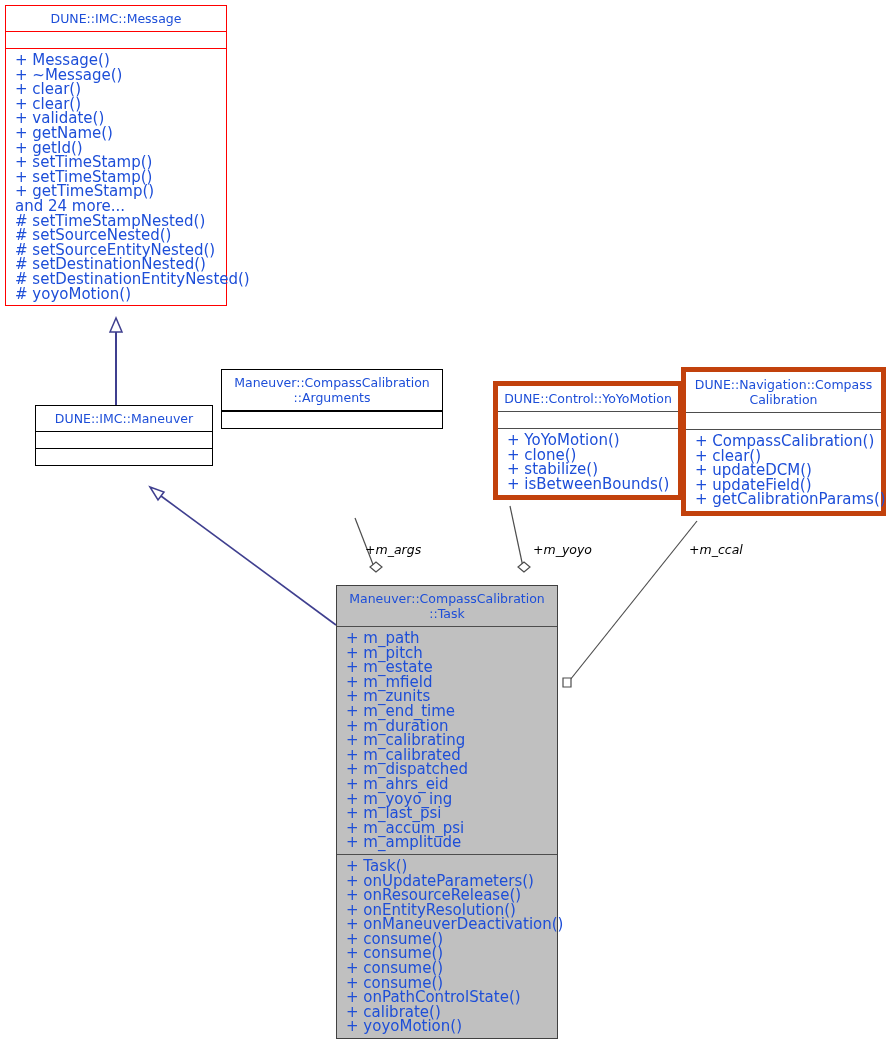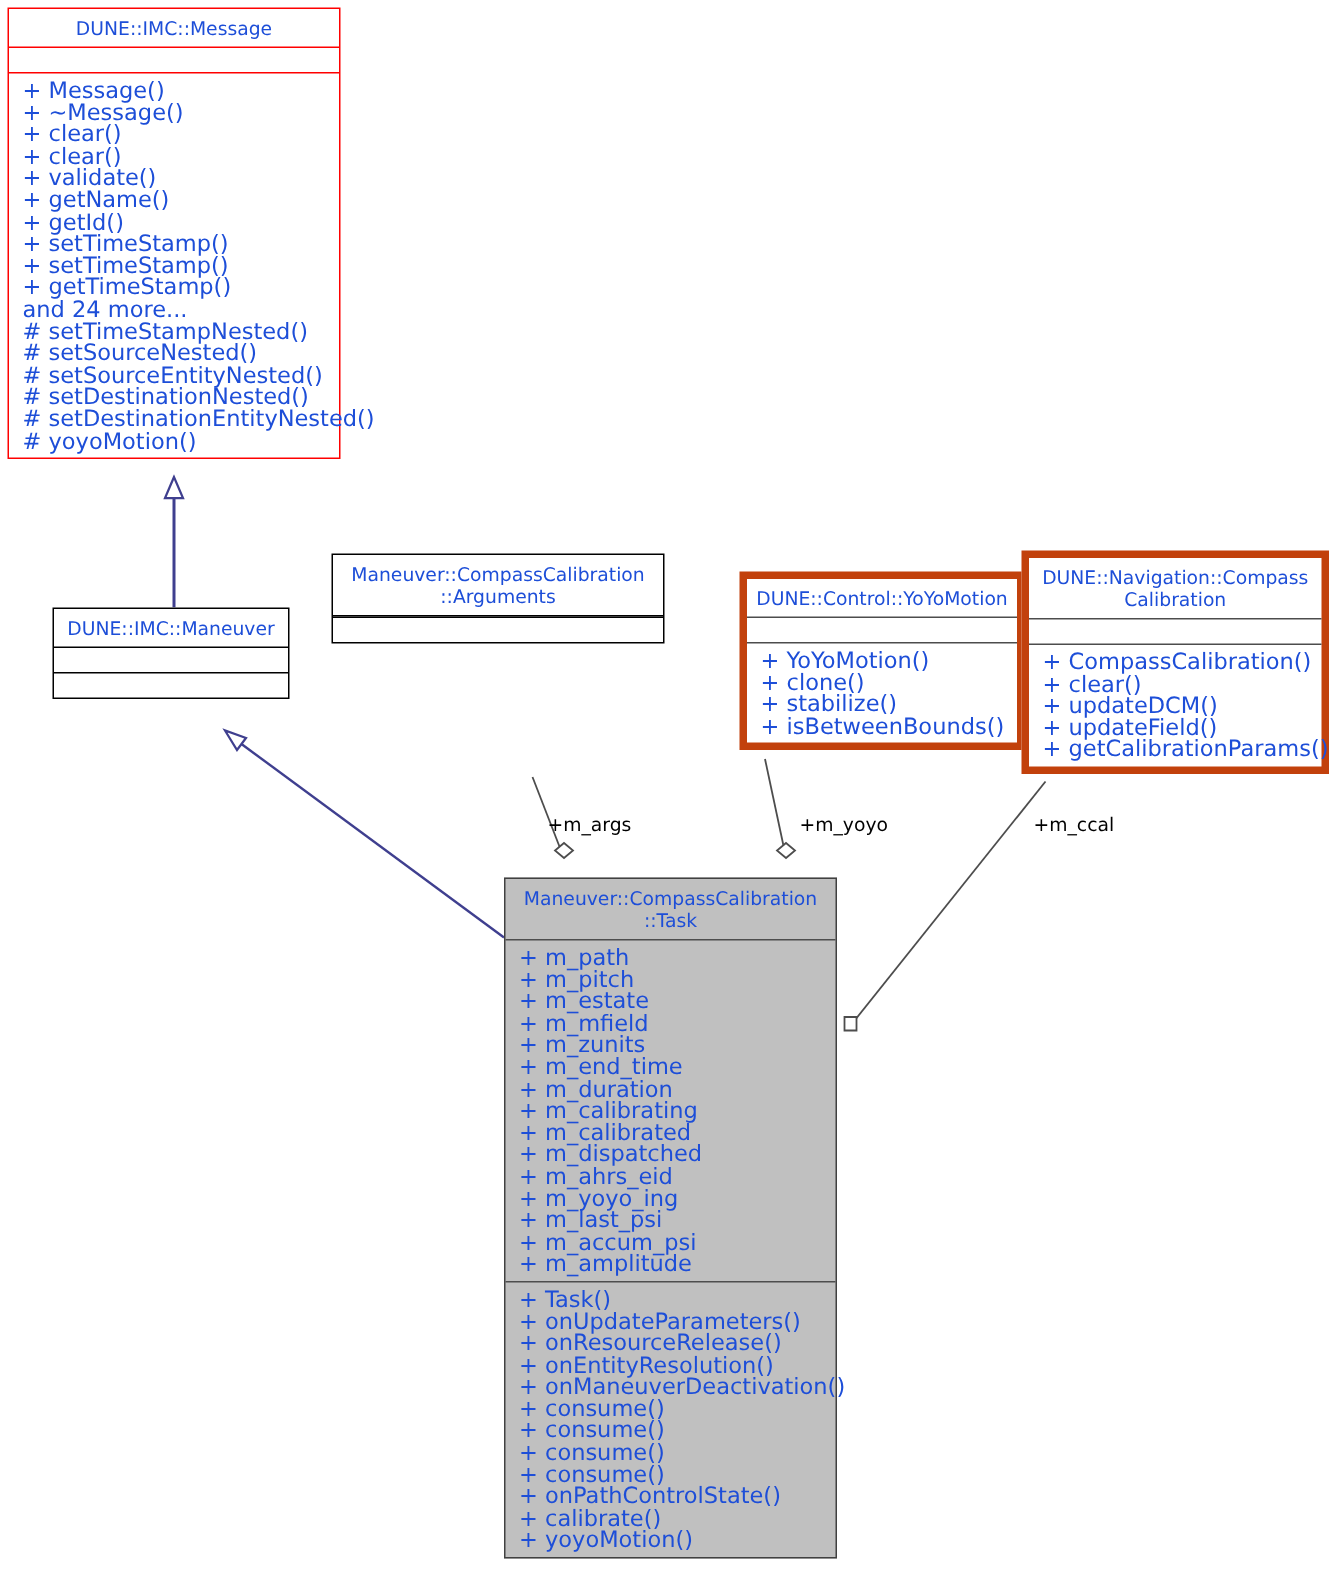--- a/index.html
+++ b/index.html
@@ -68,20 +68,21 @@
     color: #1d4ed8;
     padding: 0 4px 0 9px;
     white-space: nowrap;
   }
   .edge-label {
     position: absolute;
     font-size: 12.5px;
     color: #000000;
     white-space: nowrap;
     z-index: 6;
+    font-style: italic;
   }
 </style>
 </head>
 <body>
 
 <div id="canvas">
 
   <svg class="edges" viewBox="0 0 891 1048">
 
     <line x1="116" y1="405" x2="116" y2="331" stroke="#3f3f8f" stroke-width="2"></line>
@@ -119,21 +120,21 @@
       <div class="uml-member">and 24 more...</div>
       <div class="uml-member"># setTimeStampNested()</div>
       <div class="uml-member"># setSourceNested()</div>
       <div class="uml-member"># setSourceEntityNested()</div>
       <div class="uml-member"># setDestinationNested()</div>
       <div class="uml-member"># setDestinationEntityNested()</div>
       <div class="uml-member"># yoyoMotion()</div>
     </div>
   </div>
 
-  <div class="uml-box" style="left:35px; top:405px; width:158px;">
+  <div class="uml-box" style="left:35px; top:405px; width:178px;">
     <div class="uml-title">DUNE::IMC::Maneuver</div>
     <div class="sep"></div>
     <div class="uml-compartment empty"></div>
     <div class="sep"></div>
     <div class="uml-compartment empty"></div>
   </div>
 
   <div class="uml-box" style="left:221px; top:369px; width:222px;">
     <div class="uml-title">Maneuver::CompassCalibration
 ::Arguments</div>

